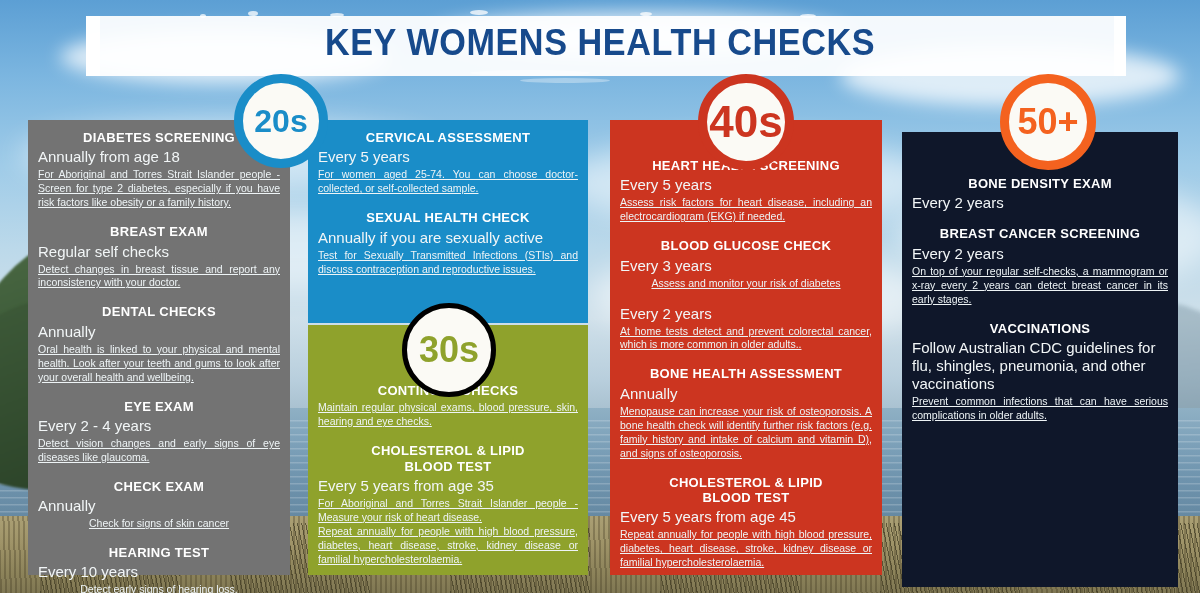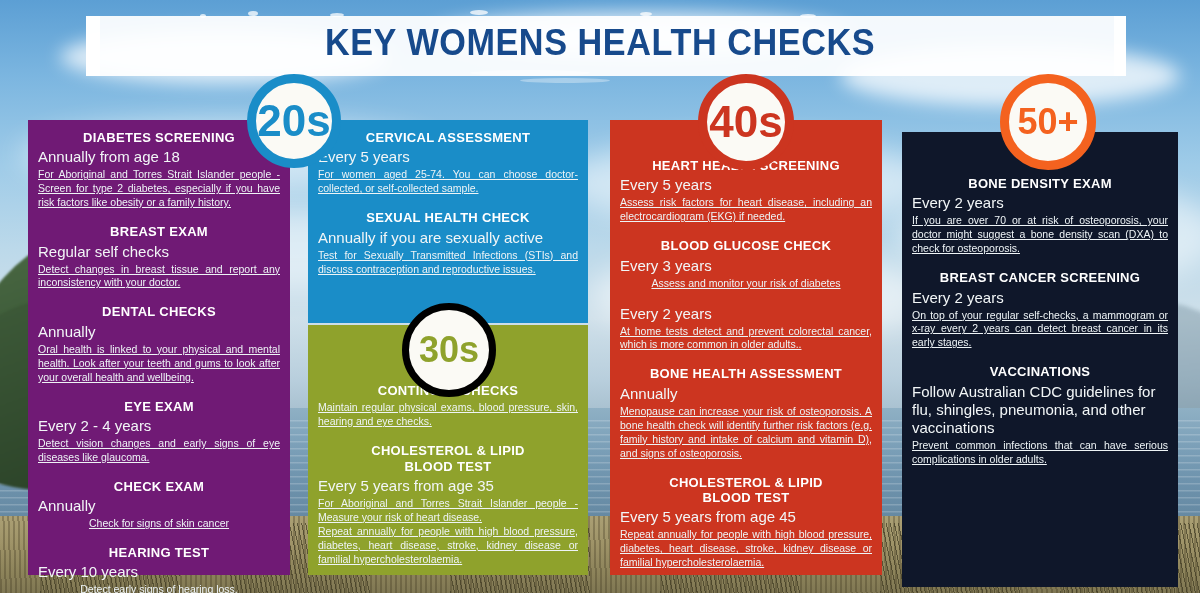--- a/index.html
+++ b/index.html
@@ -76,34 +76,34 @@
   .spatter{position:absolute;border-radius:50%;background:rgba(255,255,255,.75);}
   #title{
     position:absolute;left:0;right:0;top:22px;text-align:center;
     font-size:36px;font-weight:bold;letter-spacing:.6px;
     color:#174a8c;font-family:"Liberation Sans", sans-serif;
     transform:scaleX(.95);z-index:6;white-space:nowrap;
   }
 
   
   .panel{position:absolute;box-sizing:border-box;padding:0 10px;z-index:3;}
-  .p-blue1{left:28px;  top:120px; width:262px; height:455px; background:#701a75;}
+  .p-blue1{left:28px;  top:120px; width:262px; height:455px; background:#737373;}
   .p-blue2{left:308px; top:120px; width:280px; height:203px; background:#1a8dc8;}
   .p-green{left:308px; top:325px; width:280px; height:250px; background:#8fa22c;}
   .p-red  {left:610px; top:120px; width:272px; height:455px; background:#cc3520;}
   .p-orange{left:902px;top:132px; width:276px; height:455px; background:#0f172a;}
 
   
   .badge{
     position:absolute;border-radius:50%;background:#fbfaf5;
     display:flex;align-items:center;justify-content:center;
     font-weight:bold;z-index:5;box-sizing:border-box;
   }
-  .b20{left:247px; top:74px;  width:94px; height:94px; border:9px solid #1a8dc8; color:#1a8dc8; font-size:44px;}
-  .b30{left:402px; top:303px; width:94px; height:94px; border:7px solid #000000; color:#8fa22c; font-size:36px;}
+  .b20{left:234px; top:74px;  width:94px; height:94px; border:9px solid #1a8dc8; color:#1a8dc8; font-size:32px;}
+  .b30{left:402px; top:303px; width:94px; height:94px; border:5px solid #000000; color:#8fa22c; font-size:36px;}
   .b40{left:698px; top:74px;  width:96px; height:96px; border:9px solid #cc3520; color:#cc3520; font-size:44px;}
   .b50{left:1000px;top:74px;  width:96px; height:96px; border:9px solid #f4621f; color:#f4621f; font-size:36px;}
 
   
   .entry{margin:0 0 14px 0;}
   .e-title{
     text-align:center;color:#ffffff;font-weight:bold;
     font-size:13px;letter-spacing:.3px;line-height:1.18;margin-bottom:3px;
   }
   .e-freq{
@@ -244,21 +244,20 @@
         <div class="e-freq">Every 5 years from age 45</div>
         <p class="e-desc">Repeat annually for people with high blood pressure, diabetes, heart disease, stroke, kidney disease or familial hypercholesterolaemia.</p>
       </div>
     </div>
   </div>
 <div class="panel p-orange">
     <div class="stack" style="padding-top:44px">
       <div class="entry">
         <div class="e-title">BONE DENSITY EXAM</div>
         <div class="e-freq">Every 2 years</div>
-        <p class="e-desc">If you are over 70 or at risk of osteoporosis, your doctor might suggest a bone density scan (DXA) to check for osteoporosis.</p>
       </div>
       <div class="entry">
         <div class="e-title">BREAST CANCER SCREENING</div>
         <div class="e-freq">Every 2 years</div>
         <p class="e-desc">On top of your regular self-checks, a mammogram or x-ray every 2  years can detect breast cancer in its early stages.</p>
       </div>
       <div class="entry">
         <div class="e-title">VACCINATIONS</div>
         <div class="e-freq">Follow Australian CDC guidelines for flu, shingles, pneumonia, and other vaccinations</div>
         <p class="e-desc">Prevent common infections that can have serious complications in older adults.</p>

